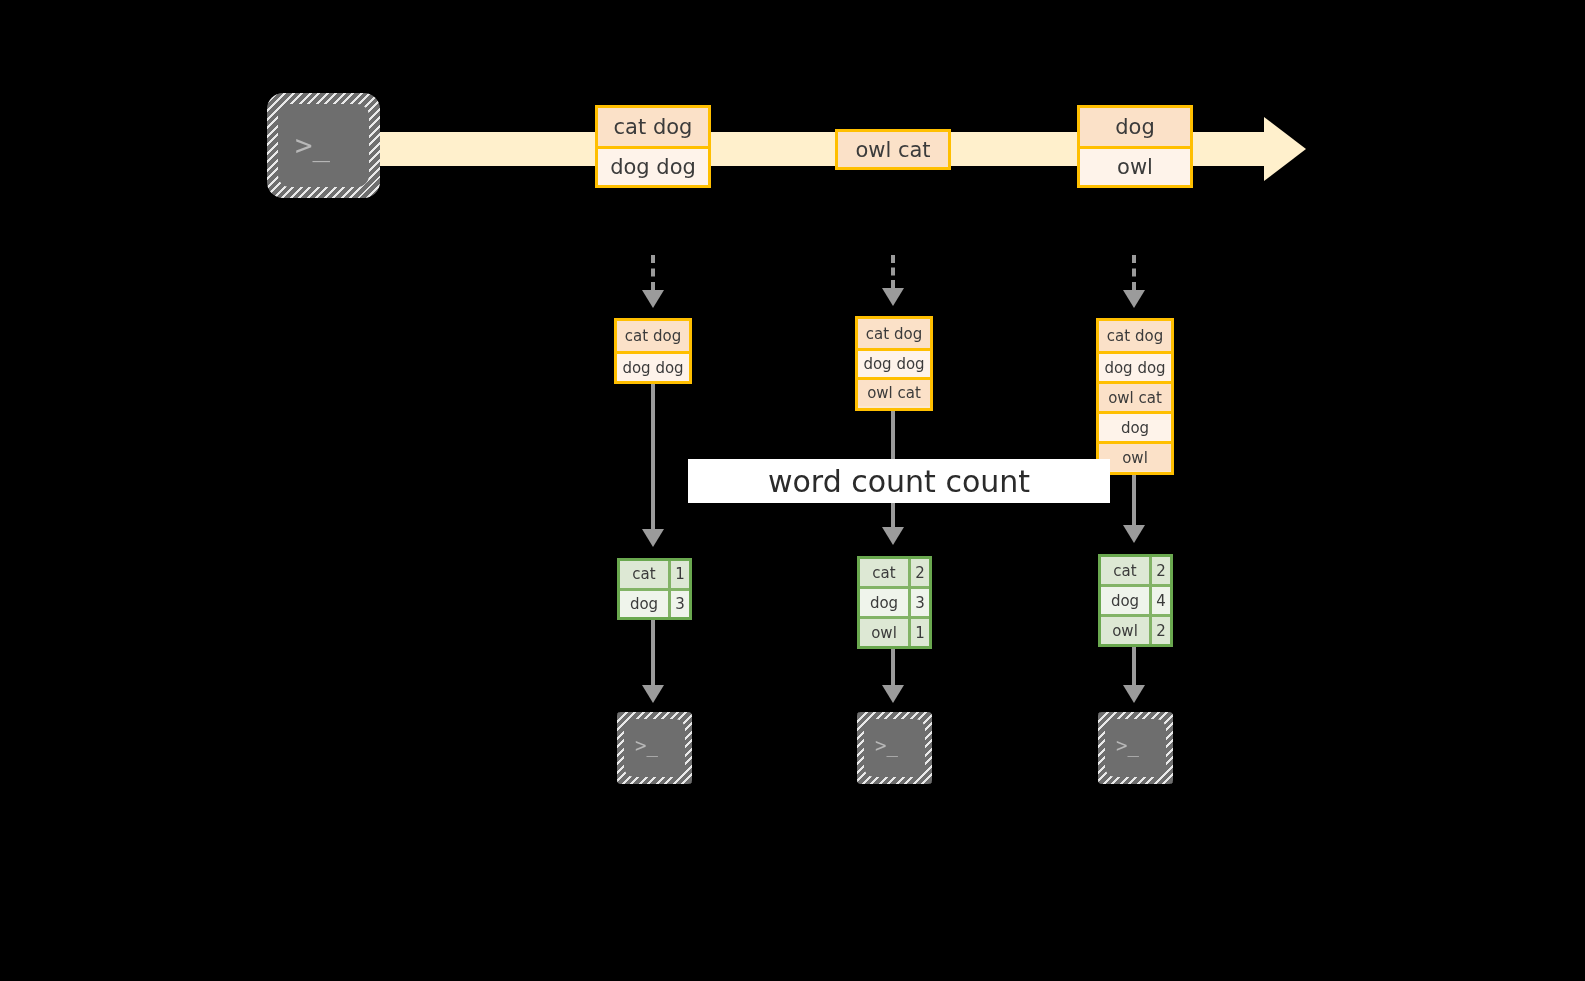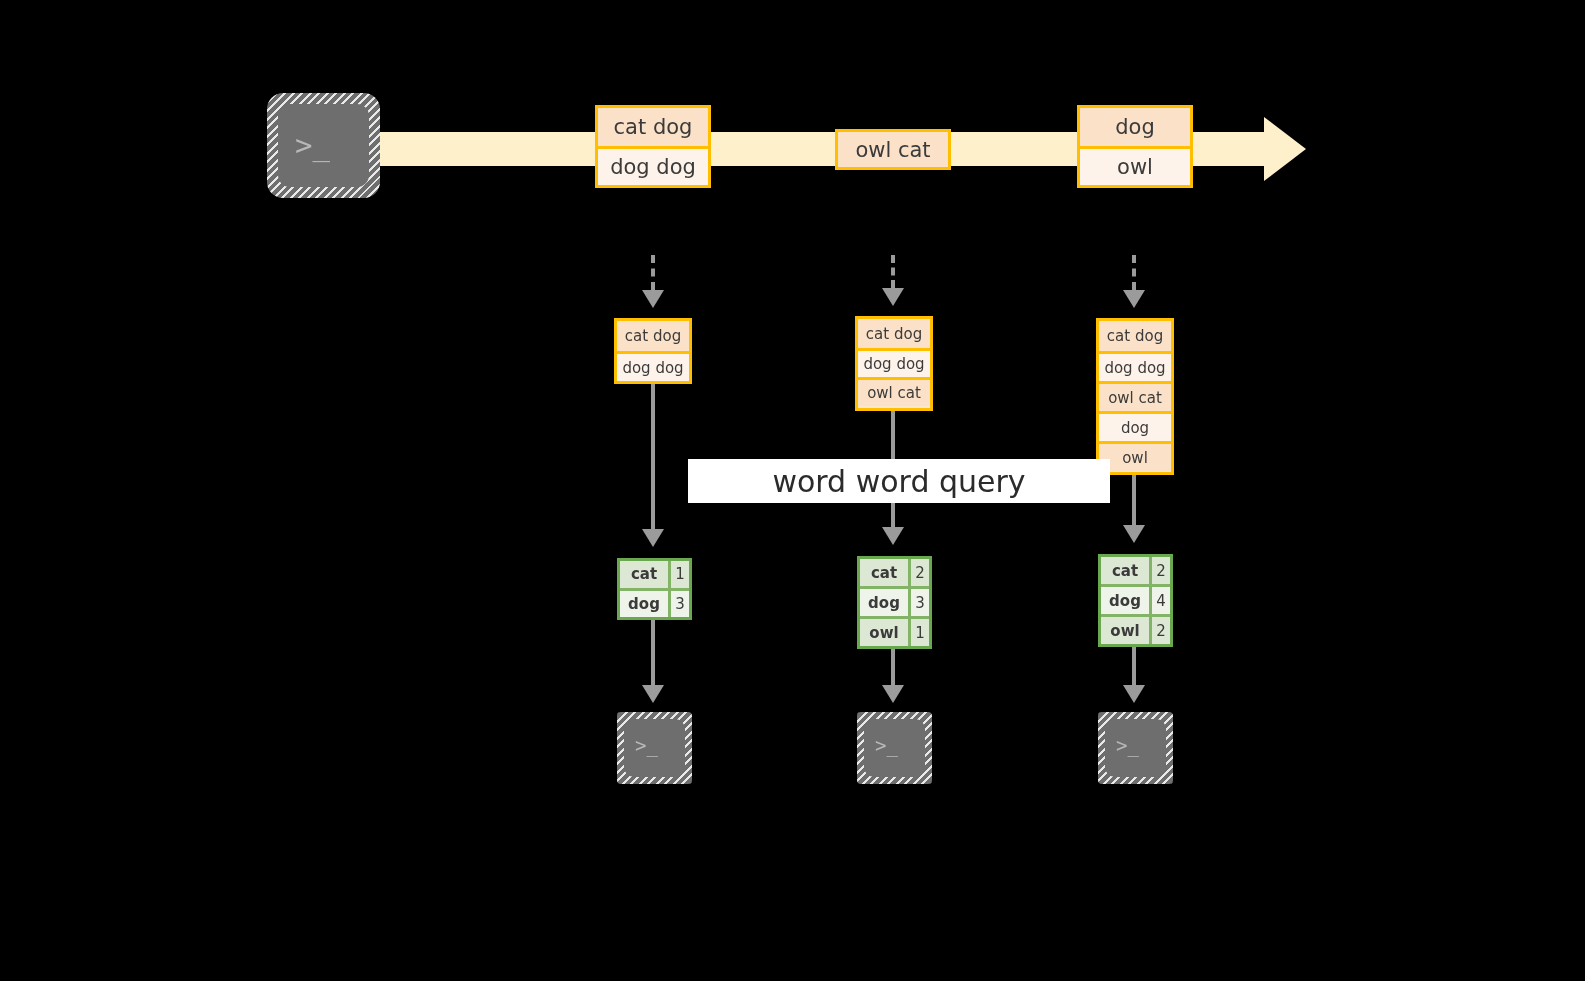--- a/index.html
+++ b/index.html
@@ -96,21 +96,21 @@
   .res-row + .res-row { border-top: 3px solid #82B366; }
   .res-cell {
     box-sizing: border-box;
     display: flex;
     align-items: center;
     justify-content: center;
     color: #3b3b3b;
     white-space: nowrap;
     overflow: hidden;
   }
-  .res-cell.key { flex: 0 0 48px; font-weight: bold; }
+  .res-cell.key { flex: 0 0 48px; }
   .res-cell.val { flex: 1 1 auto; border-left: 3px solid #82B366; }
   .res-row.dark  .res-cell { background: #DDE8D4; }
   .res-row.light .res-cell { background: #EFF4EB; }
 
   
   .conn-line {
     position: absolute;
     width: 4px;
     background: #9b9b9b;
   }
@@ -263,16 +263,16 @@
 
   <div class="conn-line" style="left:1132px; top:647px; height:38px;"></div>
   <div class="conn-head" style="left:1123px; top:685px;"></div>
 
   <div class="term term-bottom" style="left:1098px; top:712px; width:75px; height:72px;">
     <div class="term-inner" style="left:7px; top:7px; right:7px; bottom:7px;"></div>
     <div class="term-glyph" style="left:18px; top:24px; font-size:19px;">&gt;_</div>
   </div>
 
   <div class="query-band" style="left:688px; top:459px; width:422px; height:44px;">
-    <span style="font-size:30px;">word word query</span>
+    <span style="font-size:30px;">word count count</span>
   </div>
 
 </div>
 
 </body></html>

